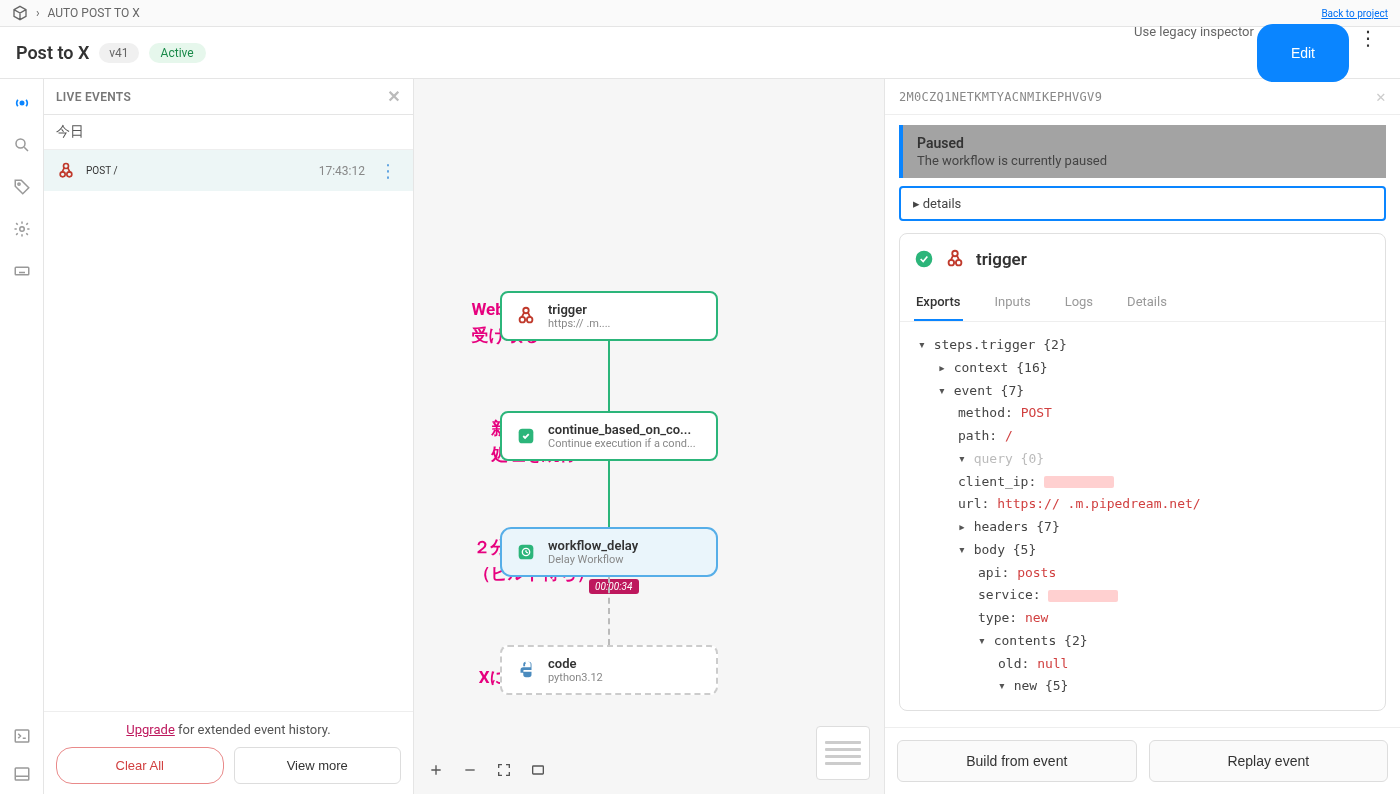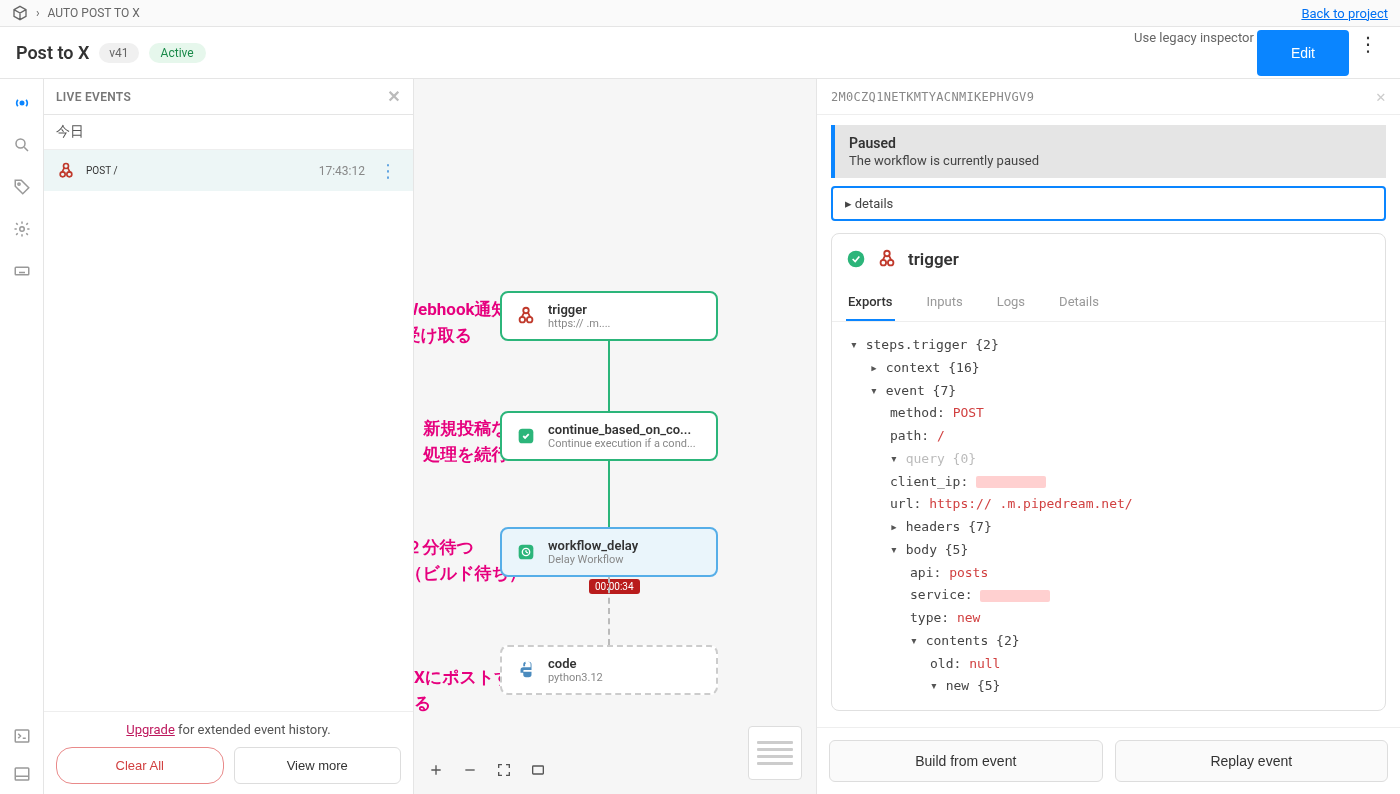--- a/index.html
+++ b/index.html
@@ -2,31 +2,31 @@
 <html><head>
 <meta charset="utf-8">
 <style>
 * { margin: 0; padding: 0; box-sizing: border-box; }
 body { font-family: -apple-system, BlinkMacSystemFont, "Segoe UI", Roboto, sans-serif; font-size: 13px; color: #333; background: #fff; height: 794px; width: 1400px; overflow: hidden; }
 
 
 .topbar { height: 27px; border-bottom: 1px solid #e5e5e5; display: flex; align-items: center; justify-content: space-between; padding: 0 12px; background: #fafafa; }
 .breadcrumb { display: flex; align-items: center; gap: 8px; color: #666; font-size: 12px; }
 .breadcrumb .cube { width: 16px; height: 16px; color: #666; }
-.back-link { color: #0070f3; text-decoration: underline; font-size: 13px; }
+.back-link { color: #0070f3; text-decoration: underline; font-size: 10px; }
 
 
 .header { height: 52px; border-bottom: 1px solid #e5e5e5; display: flex; align-items: center; padding: 0 16px; justify-content: space-between; }
 .header-left { display: flex; align-items: center; gap: 10px; }
 .title { font-size: 18px; font-weight: 600; }
 .version { background: #f0f0f0; color: #666; padding: 3px 10px; border-radius: 12px; font-size: 12px; }
 .status { background: #e6f7ec; color: #1a8a4a; padding: 3px 12px; border-radius: 12px; font-size: 12px; }
 .header-right { display: flex; align-items: flex-start; gap: 3px; }
 .legacy-link { color: #666; font-size: 13px; }
-.edit-btn { background: #0a85ff; color: #fff; border: none; padding: 15px 34px; border-radius: 4px; font-size: 14px; font-weight: 500; cursor: pointer; }
+.edit-btn { background: #0a85ff; color: #fff; border: none; padding: 21px 34px; border-radius: 16px; font-size: 14px; font-weight: 500; cursor: pointer; }
 .more-btn { background: none; border: none; font-size: 20px; color: #333; cursor: pointer; padding: 2px 6px; }
 
 
 .main { display: flex; height: calc(794px - 27px - 52px); }
 
 
 .rail { width: 44px; border-right: 1px solid #e5e5e5; display: flex; flex-direction: column; align-items: center; padding-top: 14px; gap: 22px; position: relative; }
 .rail-icon { width: 20px; height: 20px; color: #999; cursor: pointer; display: flex; align-items: center; justify-content: center; }
 .rail-icon.active { color: #0a85ff; }
 .rail-bottom { position: absolute; bottom: 10px; display: flex; flex-direction: column; gap: 18px; align-items: center; }
@@ -46,40 +46,40 @@
 .upgrade-row { text-align: center; padding-bottom: 10px; font-size: 13px; color: #555; }
 .upgrade-row a { color: #be185d; text-decoration: underline; }
 .events-actions { display: flex; gap: 10px; }
 .clear-btn { flex: 1; border: 1px solid #e98a8a; color: #d14040; background: #fff; padding: 10px; border-radius: 16px; cursor: pointer; font-size: 13px; }
 .viewmore-btn { flex: 1; border: 1px solid #ddd; background: #fff; padding: 10px; border-radius: 6px; cursor: pointer; font-size: 13px; color: #333; }
 
 
 .canvas { flex: 1; background: #f6f6f6; position: relative; overflow: hidden; }
 .anno { position: absolute; color: #e6007e; font-weight: 700; font-size: 17px; line-height: 1.5; }
 .node { position: absolute; width: 218px; background: #fff; border: 2px solid #2cb57a; border-radius: 8px; padding: 9px 12px; display: flex; gap: 10px; align-items: center; }
-.node.blue { border-color: #56aee8; background: #eaf5fb; }
+.node.blue { border-color: #56aee8; background: #eaf5fb; border-radius: 11px; }
 .node.dashed { border: 2px dashed #ccc; background: #fff; }
 .node .nic { width: 24px; height: 24px; flex-shrink: 0; display:flex; align-items:center; justify-content:center; }
 .node .nt { font-size: 13px; font-weight: 600; color: #333; }
 .node .ns { font-size: 11px; color: #888; overflow: hidden; text-overflow: ellipsis; white-space: nowrap; }
 .node .ntext { overflow: hidden; }
 .edge { position: absolute; width: 2px; background: #2cb57a; left: 50%; transform: translateX(-1px); }
 .edge.dash { background: none; border-left: 2px dashed #bbb; }
-.timer-badge { position: absolute; background: #b91c1c; color: #fff; font-size: 10px; padding: 2px 6px; border-radius: 3px; }
+.timer-badge { position: absolute; background: #be185d; color: #fff; font-size: 10px; padding: 2px 6px; border-radius: 3px; font-style: italic; }
 .canvas-toolbar { position: absolute; bottom: 14px; left: 14px; display: flex; gap: 16px; align-items: center; }
 .ctb { width: 18px; height: 18px; color: #555; cursor: pointer; }
 .minimap { position: absolute; bottom: 14px; right: 14px; width: 54px; height: 54px; border: 1px solid #ddd; background: #fff; border-radius: 4px; padding: 8px; display:flex; flex-direction:column; justify-content:center; gap:4px;}
 .minimap div { height:3px; background:#ccc; border-radius:1px;}
 
 
-.inspector { width: 584px; border-left: 1px solid #e5e5e5; display: flex; flex-direction: column; }
+.inspector { width: 516px; border-left: 1px solid #e5e5e5; display: flex; flex-direction: column; }
 .insp-head { height: 36px; border-bottom: 1px solid #eee; display: flex; align-items: center; justify-content: space-between; padding: 0 14px; color: #888; font-size: 12px; font-family: monospace; letter-spacing: 0.3px; }
 .insp-close { color: #ccc; cursor: pointer; font-size: 16px; }
 .insp-body { flex: 1; overflow-y: auto; padding: 10px 14px; }
-.alert { background: #e5e5e5; border-left: 4px solid #0a85ff; padding: 10px 14px; margin-bottom: 8px; }
+.alert { background: #a3a3a3; border-left: 4px solid #0a85ff; padding: 10px 14px; margin-bottom: 8px; }
 .alert .at { font-weight: 600; font-size: 14px; margin-bottom: 2px; }
 .alert .am { font-size: 13px; color: #444; }
 .details-box { border: 2px solid #0a85ff; border-radius: 4px; padding: 8px 12px; margin-bottom: 12px; font-size: 13px; color: #444; cursor: pointer; }
 .details-box::before { content: "▸ "; }
 .step-card { border: 1px solid #e0e0e0; border-radius: 8px; }
 .step-head { display: flex; align-items: center; gap: 10px; padding: 14px; }
 .step-title { font-size: 17px; font-weight: 600; }
 .tabs { display: flex; border-bottom: 1px solid #eee; padding: 0 14px; gap: 30px; }
 .tab { padding: 10px 2px; color: #999; font-size: 13px; cursor: pointer; border-bottom: 2px solid transparent; }
 .tab.active { color: #333; border-bottom-color: #0a85ff; font-weight: 500; }

